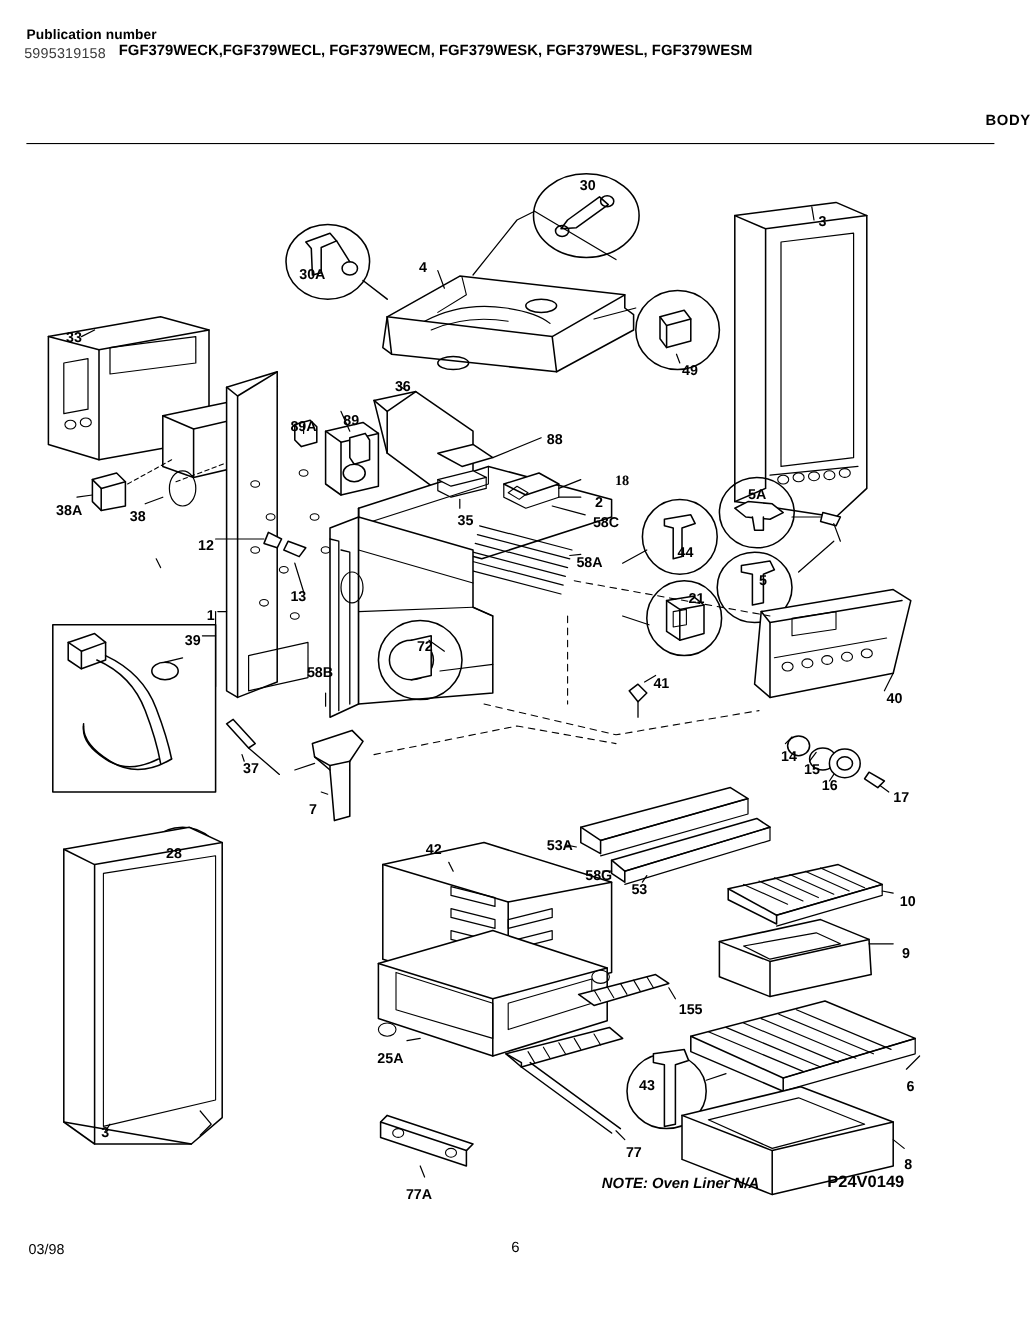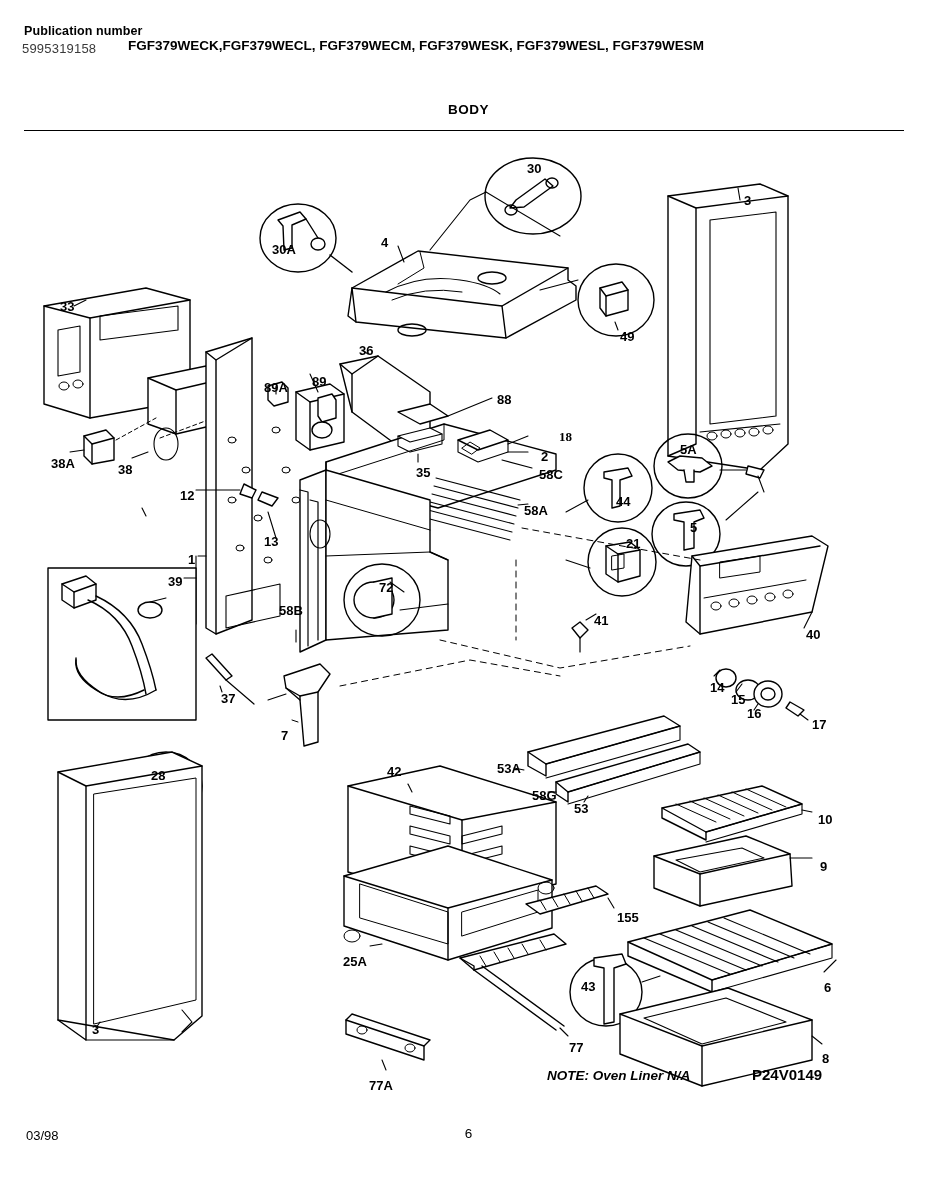--- a/index.html
+++ b/index.html
@@ -32,41 +32,41 @@
   .pub-number {
     position: absolute;
     left: 22px;
     top: 41px;
     font-size: 13px;
     letter-spacing: 0.2px;
     color: #3a3a3a;
   }
   .model-line {
     position: absolute;
-    left: 128px;
+    left: 108px;
     top: 38px;
     font-size: 13.5px;
     font-weight: bold;
     white-space: nowrap;
   }
   .caution-line {
     position: absolute;
     left: 0;
     top: 55px;
     width: 937px;
     text-align: center;
     font-size: 13.5px;
     font-weight: bold;
   }
   .section-title {
     position: absolute;
     left: 0;
     top: 102px;
     width: 937px;
-    text-align: center;
+    text-align: right;
     font-size: 13.5px;
     font-weight: bold;
     letter-spacing: 0.5px;
   }
   .rule {
     position: absolute;
     left: 24px;
     top: 130px;
     width: 880px;
     height: 0;

